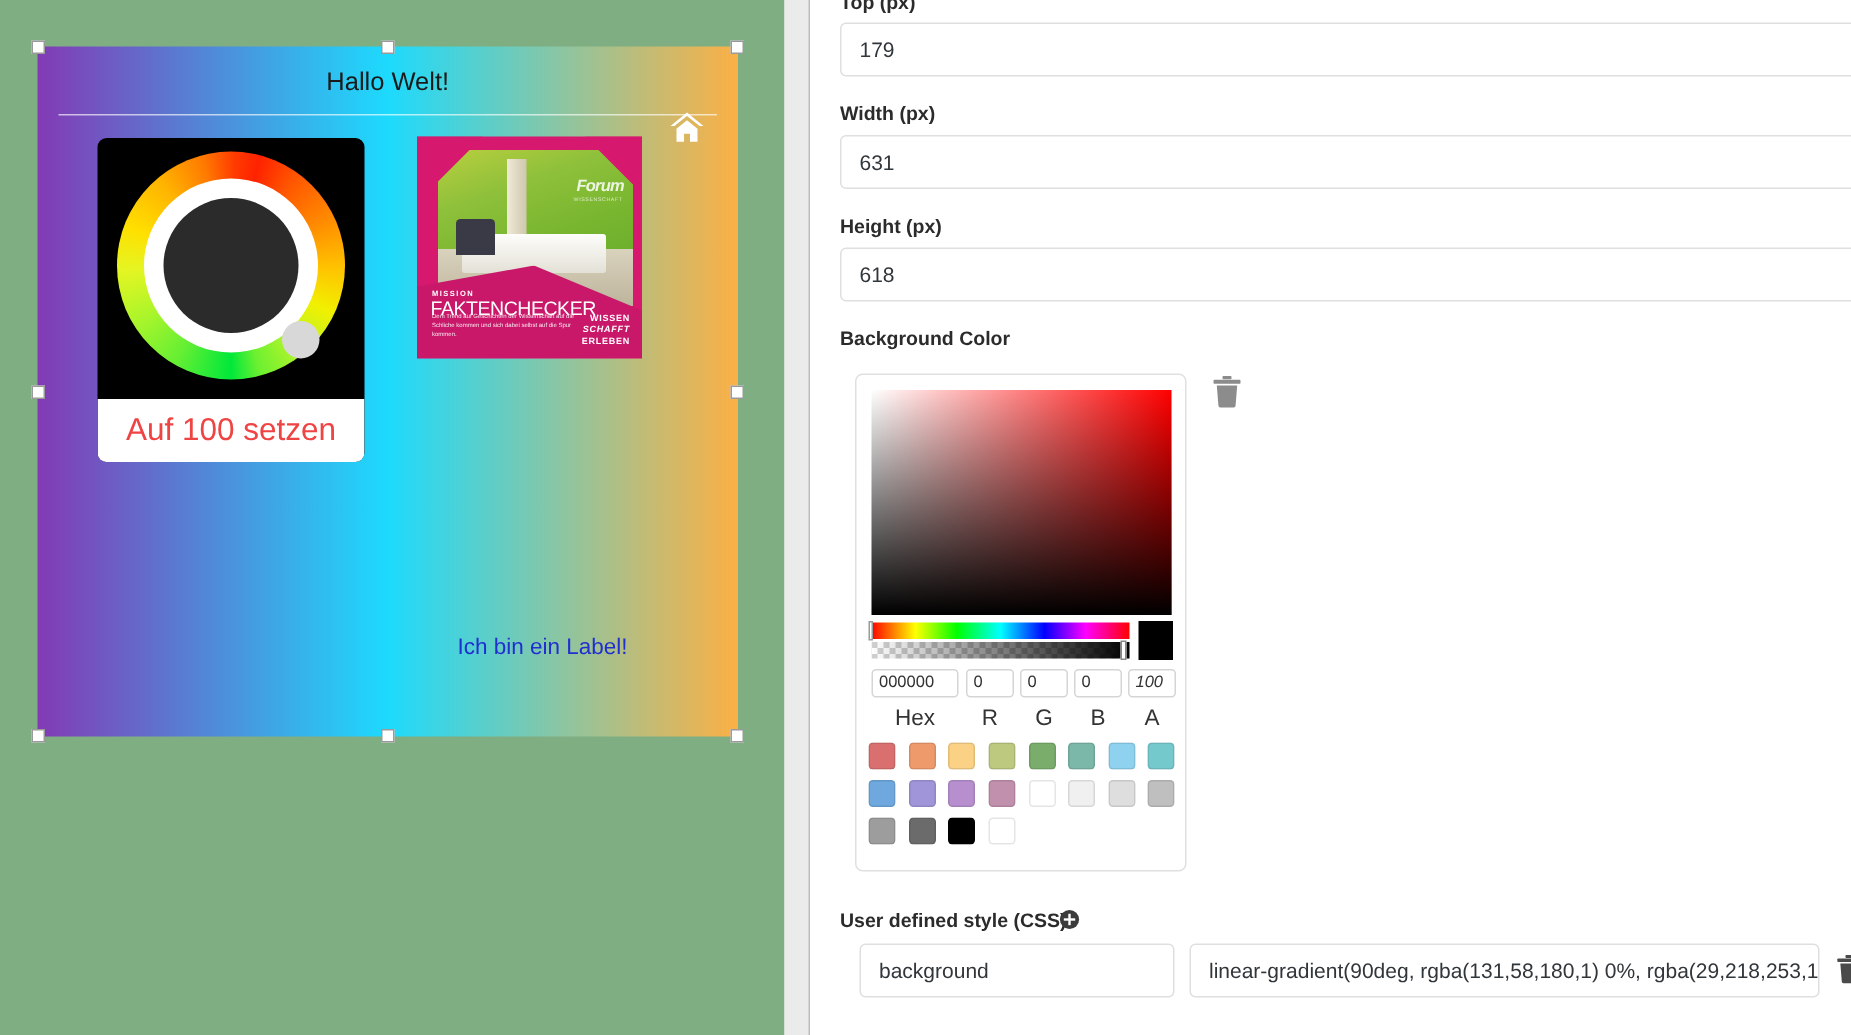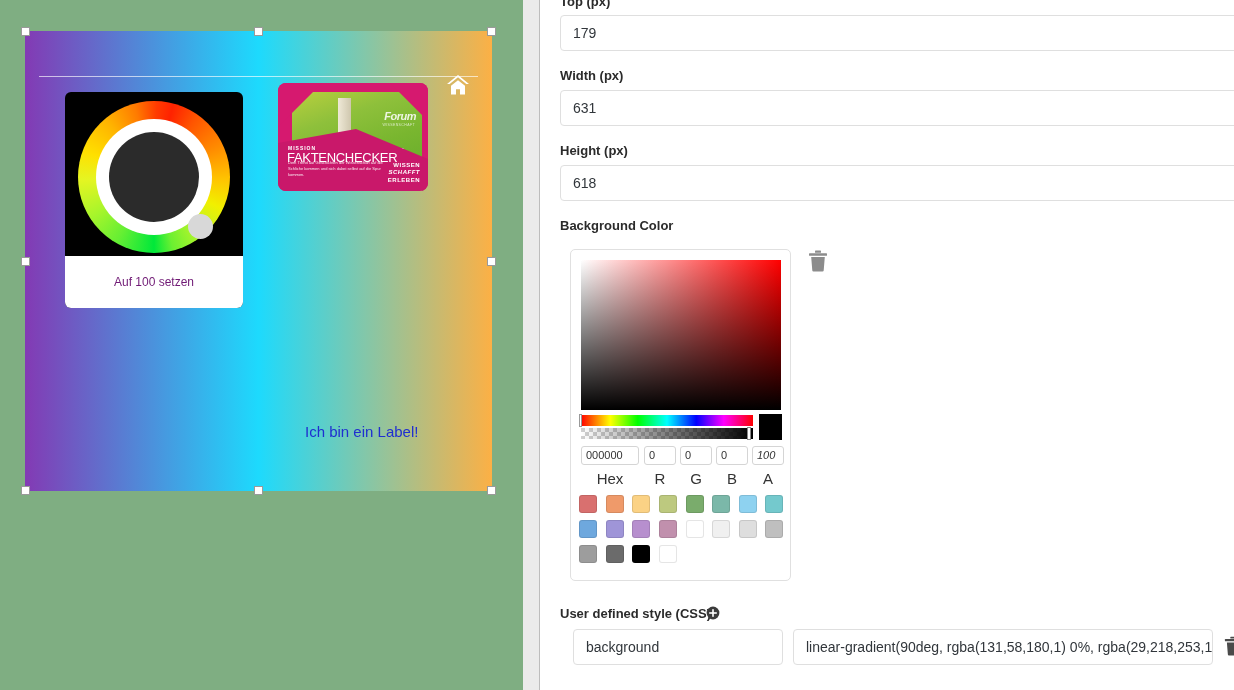--- a/index.html
+++ b/index.html
@@ -100,32 +100,32 @@
   #gauge-knob {
     position: absolute;
     left: 123px; top: 122px;
     width: 25px; height: 25px;
     border-radius: 50%;
     background: #d8d8d8;
   }
   #gauge-button {
     position: absolute;
     left: 0; bottom: 0;
-    width: 178px; height: 52px;
+    width: 178px; height: 42px;
     background: #ffffff;
     display: flex; align-items: center; justify-content: center;
-    font-size: 12px; color: #701a75;
+    font-size: 21px; color: #ef4444;
   }
 
   
   #poster-card {
     position: absolute;
-    left: 253px; top: 52px;
-    width: 150px; height: 108px;
-    border-radius: 8px;
+    left: 253px; top: 60px;
+    width: 150px; height: 148px;
+    border-radius: 0;
     overflow: hidden;
     background: #d6196f;
   }
   #poster-photo {
     position: absolute;
     left: 14px; top: 9px; width: 130px; height: 104px;
     background:
       linear-gradient(160deg, #b9cf3e 0%, #8ec03b 28%, #79b62f 55%, #5ea82a 100%);
     overflow: hidden;
   }
@@ -317,20 +317,21 @@
   #css-plus { position: absolute; color: #3b3b3b; }
 </style>
 </head>
 <body>
 
 <div id="root">
 
   <div id="canvas-area" style="background: rgb(127, 174, 130);">
 
     <div id="design-frame" style="background: linear-gradient(90deg, rgb(131, 58, 180) 0%, rgb(29, 218, 253) 50%, rgb(252, 176, 69) 100%);">
+      <div id="frame-title">Hallo Welt!</div>
       <div id="frame-rule"></div>
 
       <div id="home-icon">
         <svg viewBox="0 0 24 22" fill="currentColor">
           <path d="M12 1 L1 10 L3.4 10 L3.4 10.2 L12 3.3 L20.6 10.2 L20.6 10 L23 10 Z"></path>
           <path d="M12 6.2 L5 11.8 L5 20.5 L10 20.5 L10 15.2 L14 15.2 L14 20.5 L19 20.5 L19 11.8 Z"></path>
         </svg>
       </div>
 
       <div id="gauge-widget" style="background: rgb(0, 0, 0);">

